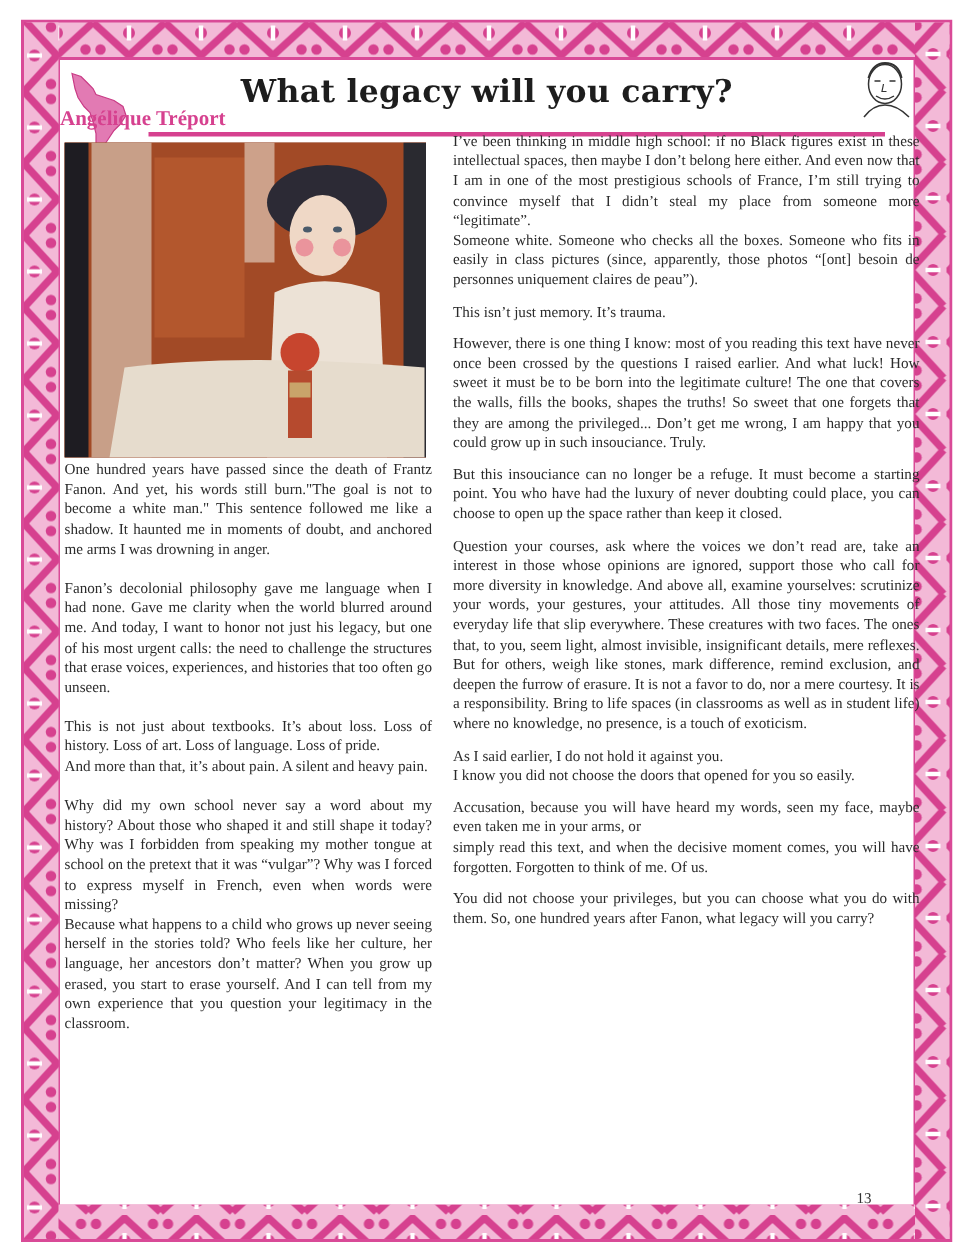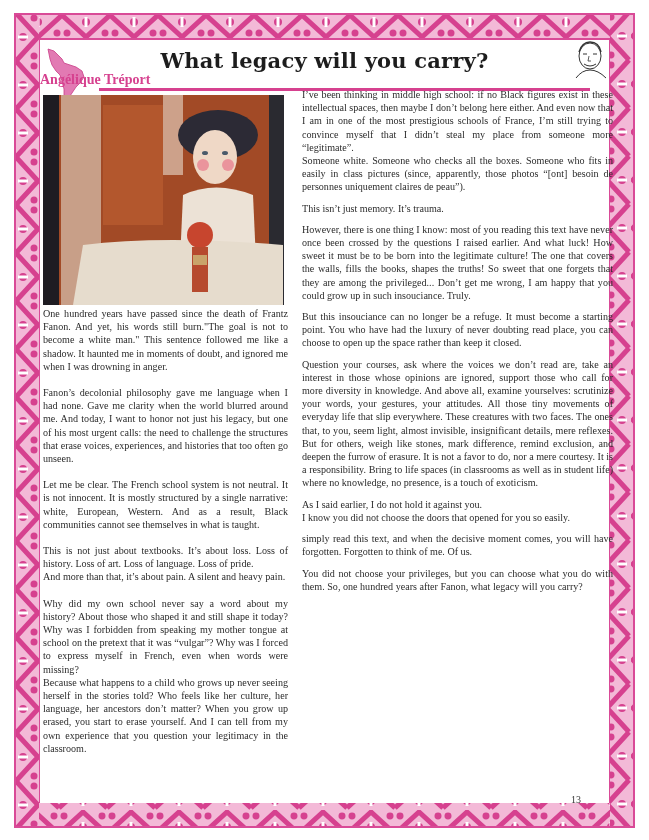--- a/index.html
+++ b/index.html
@@ -85,36 +85,36 @@
     <ellipse cx="162" cy="58" rx="3" ry="2" fill="#4a5a6a"></ellipse>
     <ellipse cx="182" cy="58" rx="3" ry="2" fill="#4a5a6a"></ellipse>
     <path d="M140 100 Q172 85 210 100 L215 210 L135 210 Z" fill="#ece2d6"></path>
     <path d="M40 150 Q120 140 240 150 L240 210 L30 210 Z" fill="#e6dccd"></path>
     <circle cx="157" cy="140" r="13" fill="#c7452e"></circle>
     <rect x="149" y="152" width="16" height="45" fill="#b64a2e"></rect>
     <rect x="150" y="160" width="14" height="10" fill="#c9a46a"></rect>
   </svg>
 
   <div class="col left">
-    <p>One hundred years have passed since the death of Frantz Fanon. And yet, his words still burn."The goal is not to become a white man." This sentence followed me like a shadow. It haunted me in moments of doubt, and ignored me when I was drowning in anger.</p>
+    <p>One hundred years have passed since the death of Frantz Fanon. And yet, his words still burn."The goal is not to become a white man." This sentence followed me like a shadow. It haunted me in moments of doubt, and anchored me arms I was drowning in anger.</p>
     <p>Fanon’s decolonial philosophy gave me language when I had none. Gave me clarity when the world blurred around me. And today, I want to honor not just his legacy, but one of his most urgent calls: the need to challenge the structures that erase voices, experiences, and histories that too often go unseen.</p>
-    <p>Let me be clear. The French school system is not neutral. It is not innocent. It is mostly structured by a single narrative: white, European, Western. And as a result, Black communities cannot see themselves in what is taught.</p>
     <p class="tight">This is not just about textbooks. It’s about loss. Loss of history. Loss of art. Loss of language. Loss of pride.</p>
     <p>And more than that, it’s about pain. A silent and heavy pain.</p>
     <p class="tight">Why did my own school never say a word about my history? About those who shaped it and still shape it today? Why was I forbidden from speaking my mother tongue at school on the pretext that it was “vulgar”? Why was I forced to express myself in French, even when words were missing?</p>
     <p>Because what happens to a child who grows up never seeing herself in the stories told? Who feels like her culture, her language, her ancestors don’t matter? When you grow up erased, you start to erase yourself. And I can tell from my own experience that you question your legitimacy in the classroom.</p>
   </div>
 
   <div class="col right">
     <p class="tight">I’ve been thinking in middle high school: if no Black figures exist in these intellectual spaces, then maybe I don’t belong here either. And even now that I am in one of the most prestigious schools of France, I’m still trying to convince myself that I didn’t steal my place from someone more “legitimate”.</p>
     <p>Someone white. Someone who checks all the boxes. Someone who fits in easily in class pictures (since, apparently, those photos “[ont] besoin de personnes uniquement claires de peau”).</p>
     <p>This isn’t just memory. It’s trauma.</p>
     <p>However, there is one thing I know: most of you reading this text have never once been crossed by the questions I raised earlier. And what luck! How sweet it must be to be born into the legitimate culture! The one that covers the walls, fills the books, shapes the truths! So sweet that one forgets that they are among the privileged... Don’t get me wrong, I am happy that you could grow up in such insouciance. Truly.</p>
-    <p>But this insouciance can no longer be a refuge. It must become a starting point. You who have had the luxury of never doubting read place, you can choose to open up the space rather than keep it closed.</p>
+    <p>But this insouciance can no longer be a refuge. It must become a starting point. You who have had the luxury of never doubting could place, you can choose to open up the space rather than keep it closed.</p>
     <p>Question your courses, ask where the voices we don’t read are, take an interest in those whose opinions are ignored, support those who call for more diversity in knowledge. And above all, examine yourselves: scrutinize your words, your gestures, your attitudes. All those tiny movements of everyday life that slip everywhere. These creatures with two faces. The ones that, to you, seem light, almost invisible, insignificant details, mere reflexes. But for others, weigh like stones, mark difference, remind exclusion, and deepen the furrow of erasure. It is not a favor to do, nor a mere courtesy. It is a responsibility. Bring to life spaces (in classrooms as well as in student life) where no knowledge, no presence, is a touch of exoticism.</p>
     <p class="tight">As I said earlier, I do not hold it against you.</p>
     <p>I know you did not choose the doors that opened for you so easily.</p>
+    <p class="tight">Accusation, because you will have heard my words, seen my face, maybe even taken me in your arms, or</p>
     <p>simply read this text, and when the decisive moment comes, you will have forgotten. Forgotten to think of me. Of us.</p>
     <p>You did not choose your privileges, but you can choose what you do with them. So, one hundred years after Fanon, what legacy will you carry?</p>
   </div>
 
   <div class="pagenum">13</div>
 </div>
 
 </body></html>

